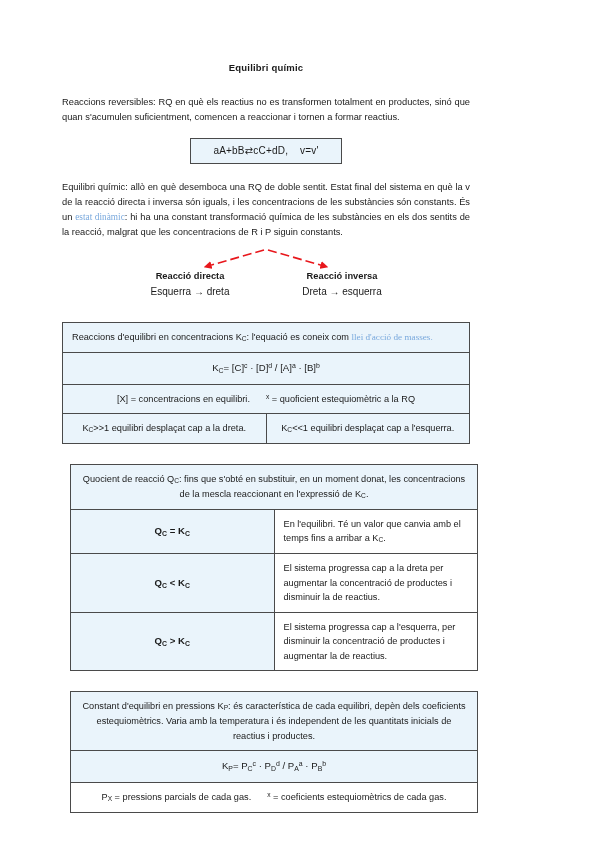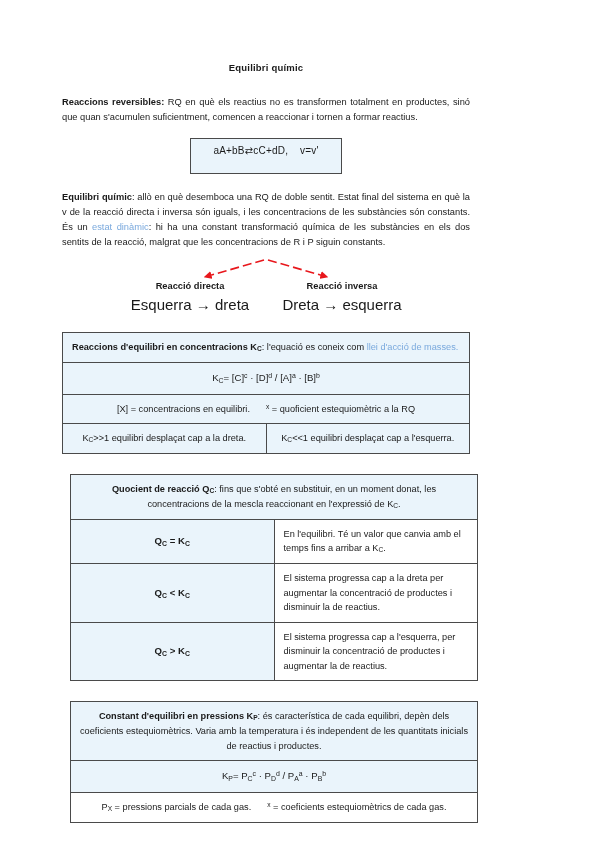--- a/index.html
+++ b/index.html
@@ -28,43 +28,44 @@
     font-size: 9.5px;
     letter-spacing: 0.2px;
     margin: 0 0 22px 0;
   }
   p.para {
     margin: 0 0 0 0;
     font-size: 9.3px;
     line-height: 1.62;
     text-align: justify;
   }
-  .bold { font-weight: bold; }
+  .bold { font-weight: normal; }
   .link {
     color: #7aa9dd;
+    font-family: Liberation Serif, serif;
   }
   sub {
     font-size: 0.72em;
     vertical-align: -0.22em;
   }
   sup {
     font-size: 0.72em;
     vertical-align: 0.42em;
   }
 
   
   .eq-box-wrap {
     display: flex;
     justify-content: center;
     margin: 13px 0 16px 0;
   }
   .eq-box {
     border: 1px solid #4a4a4a;
     background: #eaf4fb;
-    padding: 6px 22px 17px 22px;
+    padding: 6px 22px 7px 22px;
     font-size: 10px;
     letter-spacing: 0.2px;
     white-space: pre;
   }
 
   
   .arrows-area {
     position: relative;
     height: 62px;
     margin-top: 8px;
@@ -88,21 +89,21 @@
     text-align: center;
     width: 130px;
   }
   .reaction-col .r-title {
     font-weight: bold;
     font-size: 9.3px;
     display: block;
     line-height: 1.45;
   }
   .reaction-col .r-sub {
-    font-size: 15px;
+    font-size: 10px;
     display: block;
     line-height: 1.5;
   }
 
   
   table.nt {
     border-collapse: collapse;
     width: 100%;
     font-size: 9.2px;
     table-layout: fixed;

